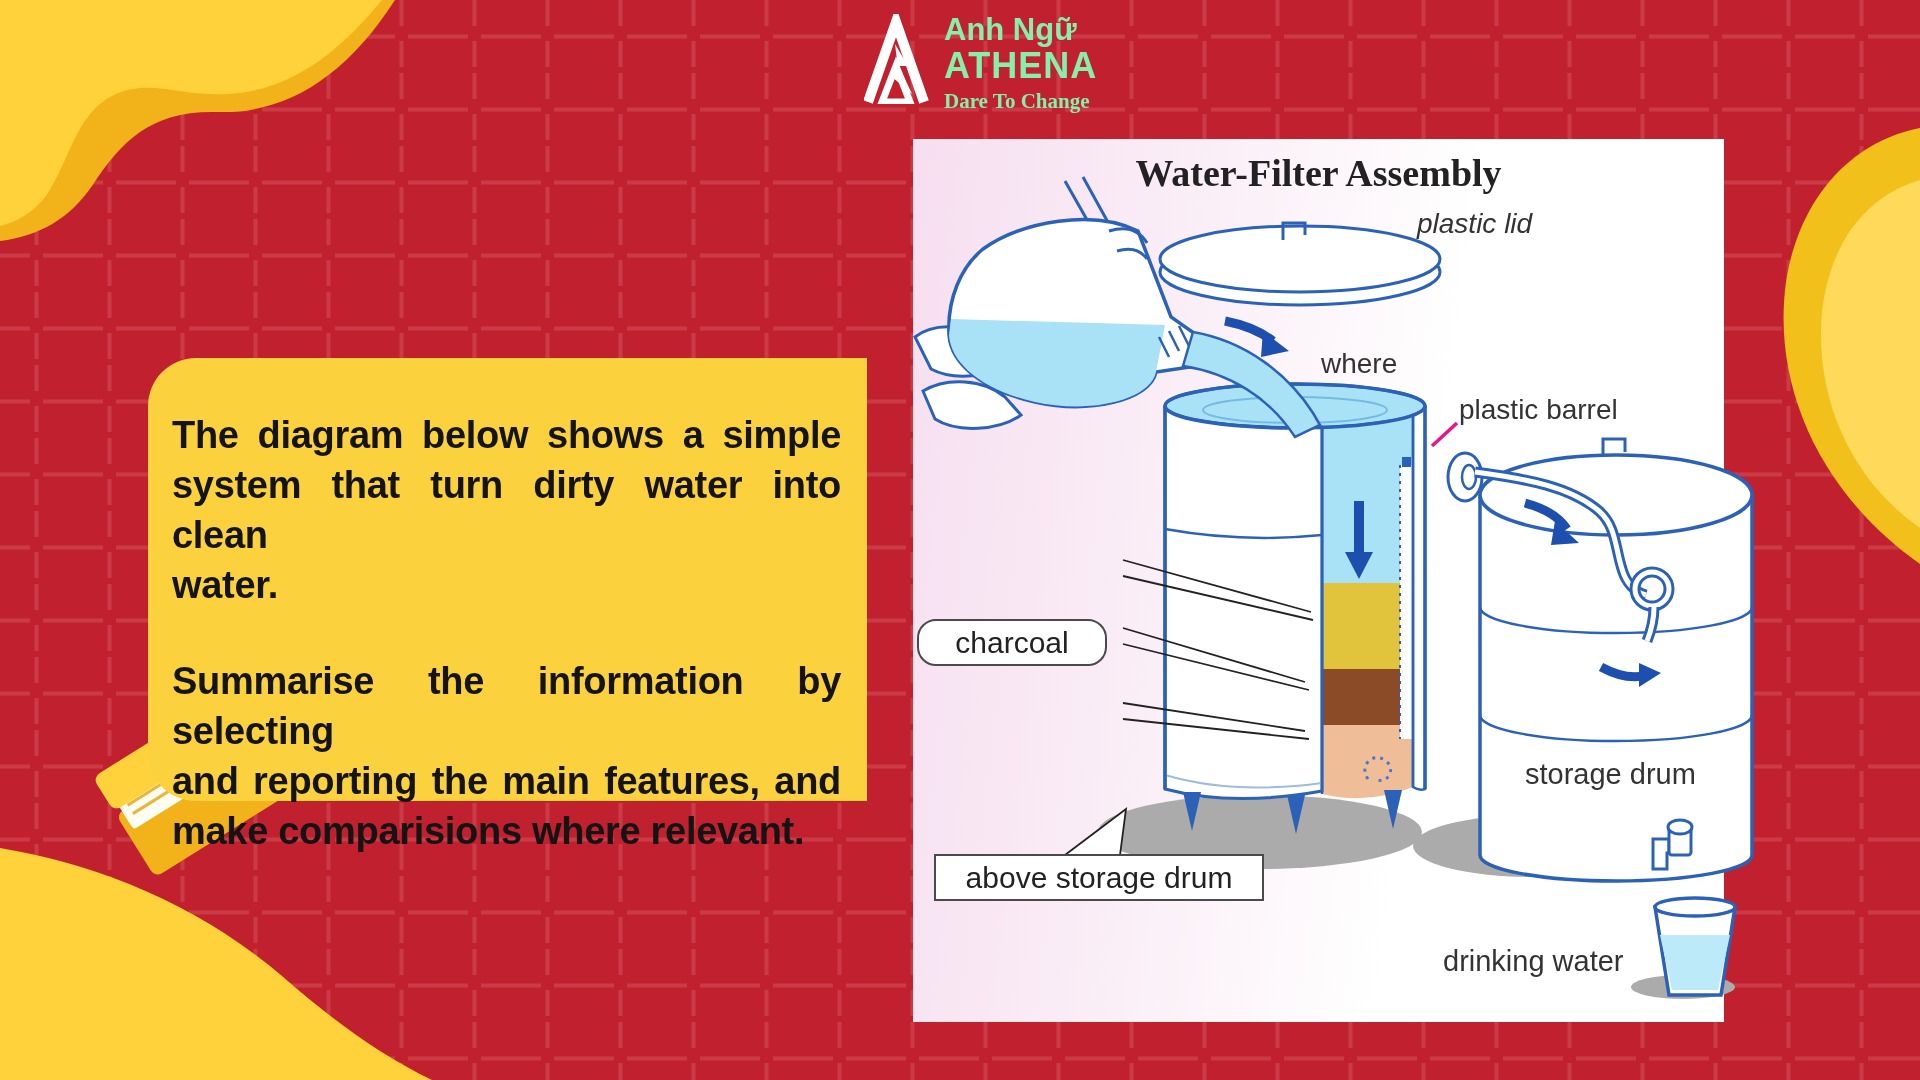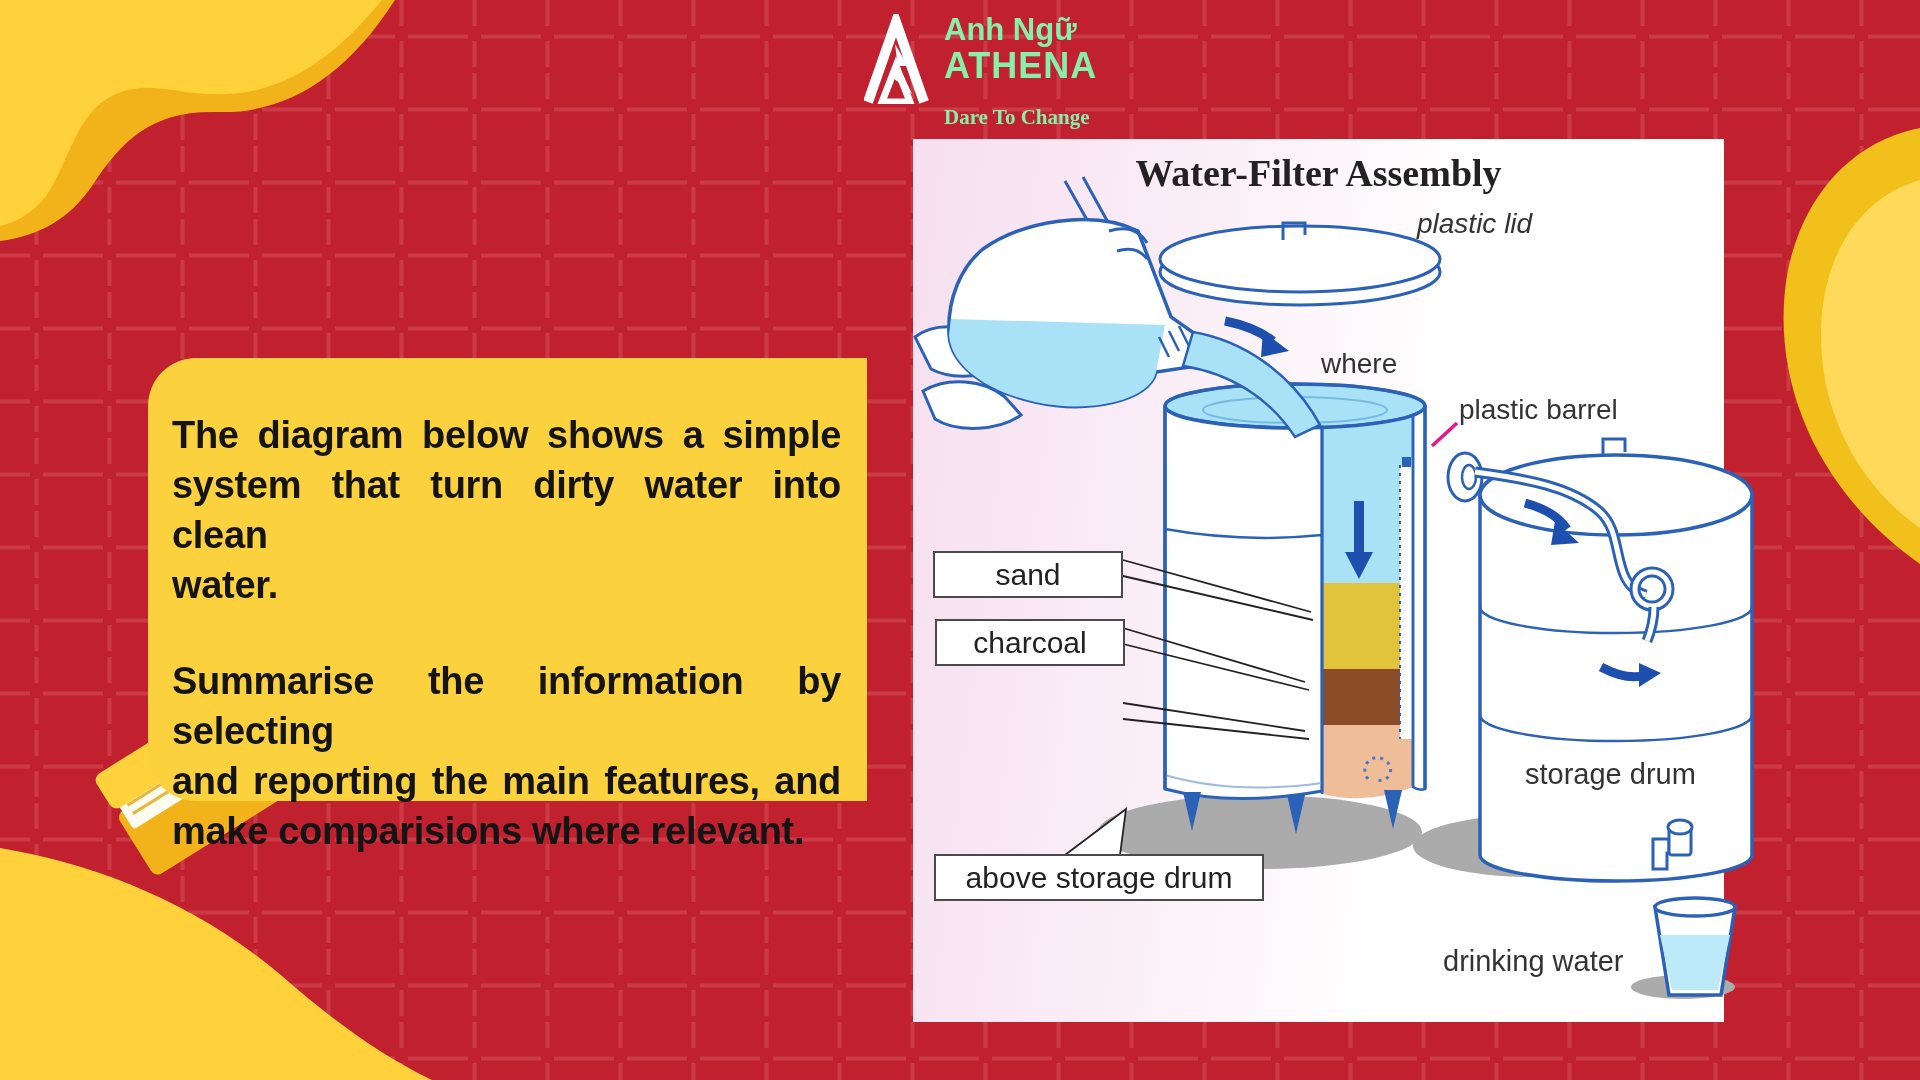--- a/index.html
+++ b/index.html
@@ -7,21 +7,21 @@
   body { position:relative; background:#C1202F; font-family:"Liberation Sans", sans-serif; }
 
   
   #grid-svg, #decor-svg { position:absolute; inset:0; width:1920px; height:1080px; pointer-events:none; }
 
   
   .logo { position:absolute; left:864px; top:14px; display:flex; align-items:flex-start; gap:14px; color:#86efac; }
   .logo-mark { width:66px; height:90px; }
   .logo-line1 { font-size:31px; font-weight:700; line-height:1.05; }
   .logo-line2 { font-size:36px; font-weight:700; line-height:1.05; letter-spacing:1px; }
-  .logo-tagline { font-family:"Liberation Serif", serif; font-size:21px; font-weight:700; margin-top:21px; }
+  .logo-tagline { font-family:"Liberation Serif", serif; font-size:21px; font-weight:700; margin-top:5px; }
 
   
   .task-card {
     position:absolute; left:148px; top:358px; width:719px; height:443px;
     background:#FBD23E; border-radius:48px 0 0 48px;
     padding:52px 26px 0 24px; color:#141414;
   }
   .task-line {
     font-size:38px; font-weight:600; line-height:50px; letter-spacing:-0.3px;
     text-align:justify; text-align-last:justify; white-space:normal;
@@ -224,16 +224,15 @@
   </svg>
 
   <div class="panel-title">Water-Filter Assembly</div>
 
   <div class="dlabel" style="left:504px; top:69px;font-style:italic;">plastic lid</div>
   <div class="dlabel" style="left:408px; top:209px;">where</div>
   <div class="dlabel" style="left:546px; top:255px;">plastic barrel</div>
   <div class="dlabel" style="left:612px; top:619px; font-size:29px;">storage drum</div>
   <div class="dlabel" style="left:530px; top:806px; font-size:29px;">drinking water</div>
 
-  <div class="dlabel-box" style="left:20px; top:412px;">sand</div>
-  <div class="dlabel-box" style="left:22px; top:480px;">charcoal</div>
+  <div class="dlabel-box" style="left:4px; top:480px;border-radius:19px;">charcoal</div>
   <div class="dlabel-box wide" style="left:21px; top:715px;">above storage drum</div>
 </div>
 
 </body></html>

